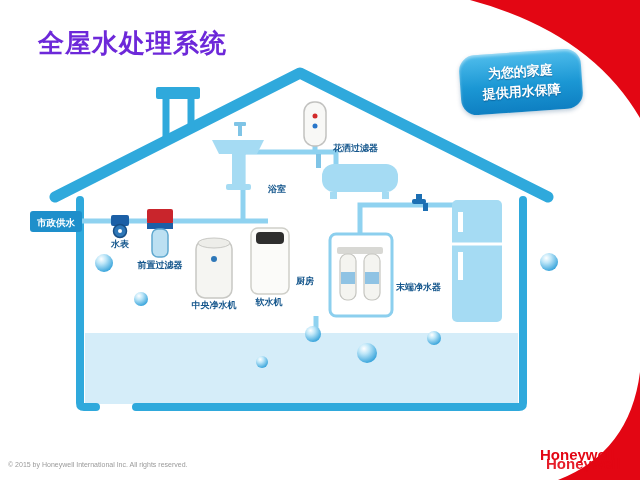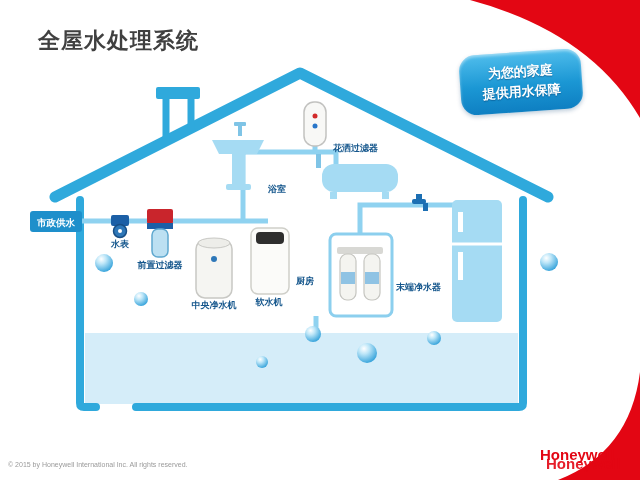--- a/index.html
+++ b/index.html
@@ -1,21 +1,21 @@
 <!DOCTYPE html>
 <html><head>
 <meta charset="utf-8">
 <style>
   html,body{margin:0;padding:0;background:#fff;}
   #slide{position:relative;width:640px;height:480px;background:#fff;overflow:hidden;
          font-family:"Liberation Sans",sans-serif;}
   #diagram-svg{position:absolute;left:0;top:0;width:640px;height:480px;}
 
   .slide-title{position:absolute;left:38px;top:26px;font-family:Liberation Mono, monospace;
-    font-size:22px;font-weight:600;color:#404040;letter-spacing:1px;}
+    font-size:26px;font-weight:600;color:#6d28d9;letter-spacing:1px;}
 
   .badge{position:absolute;left:460px;top:52px;width:122px;height:60px;border-radius:16px;
     background:linear-gradient(180deg,#4FBDEC 0%,#1B97D4 55%,#0E7FC2 100%);
     transform:rotate(-4deg);display:flex;flex-direction:column;justify-content:center;
     align-items:center;box-shadow:0 2px 4px rgba(0,60,110,.25), inset 0 2px 3px rgba(255,255,255,.45);}
   .badge div{color:#fff;font-weight:bold;font-size:13px;line-height:1.55;
     text-shadow:0 1px 1px rgba(0,60,110,.5);white-space:nowrap;}
 
   .copyright{position:absolute;left:8px;top:461px;font-size:7px;color:#9a9a9a;}
 

